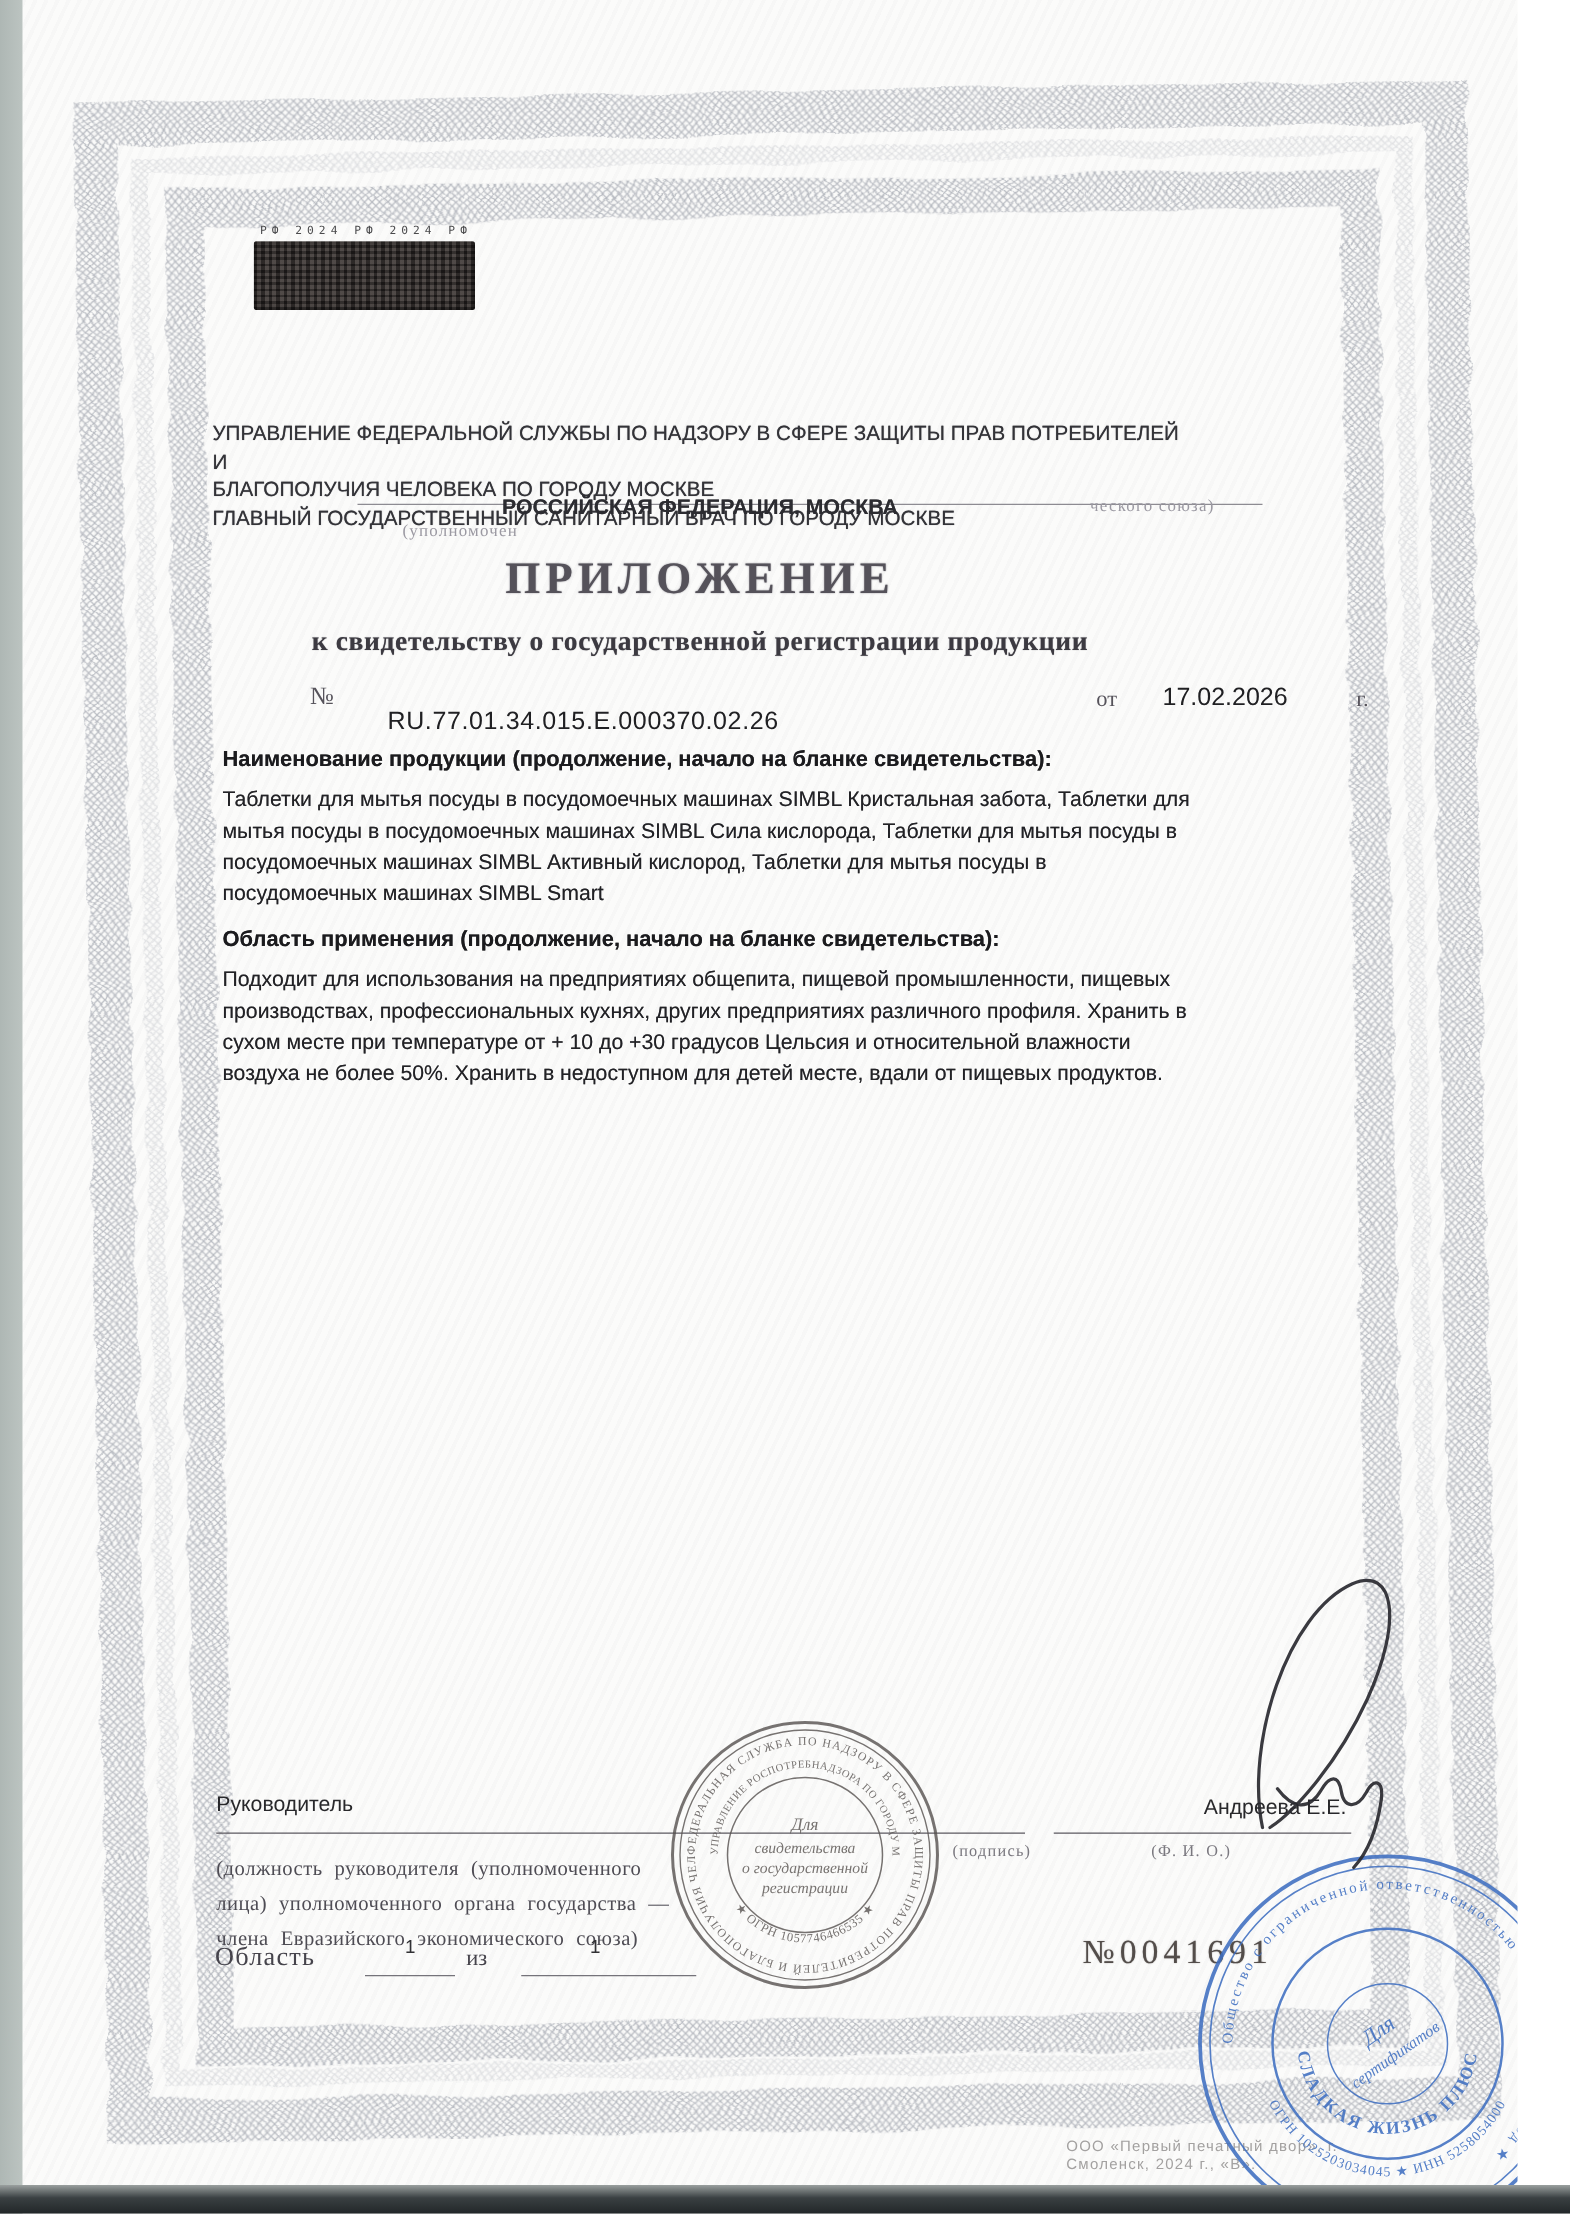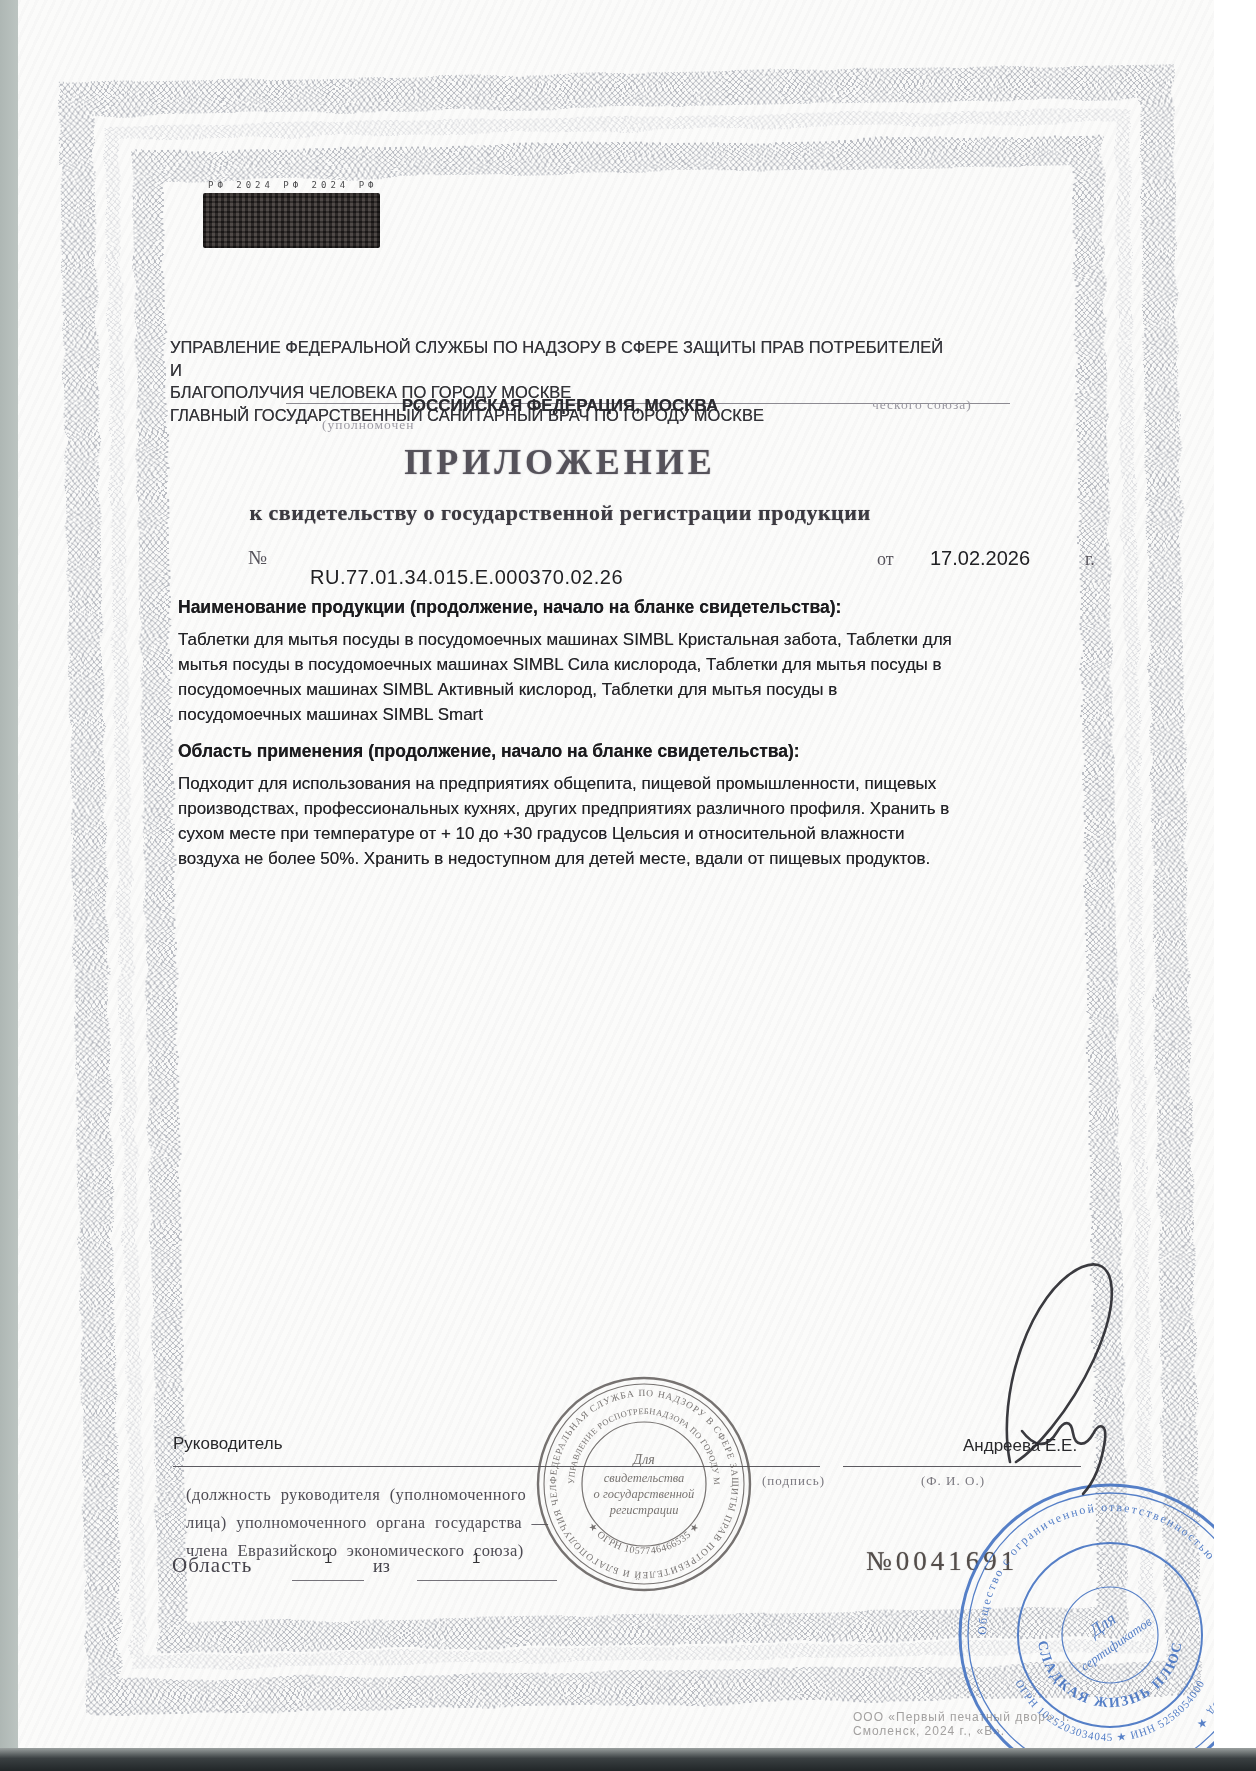--- a/index.html
+++ b/index.html
@@ -68,21 +68,21 @@
   .role-label{position:absolute;left:173px;top:1434px;z-index:2;font-size:17px;color:#28282b;}
   .sig-name{position:absolute;left:963px;top:1436px;z-index:2;font-size:17px;color:#28282b;}
   .sig-line{position:absolute;top:1466px;height:1.4px;background:#5c5a60;z-index:2;}
   #sig-line-left{left:173px;width:647px;}
   #sig-line-right{left:843px;width:238px;}
   .sig-cap{position:absolute;z-index:2;font-family:"Liberation Serif",serif;font-size:13px;
     color:#7a787f;letter-spacing:1px;}
   #cap-sign{left:762px;top:1473px;}
   #cap-fio{left:921px;top:1473px;}
   .role-caption{position:absolute;left:173px;top:1481px;z-index:2;font-family:"Liberation Serif",serif;
-    font-size:16.5px;line-height:28px;color:#4e4c54;word-spacing:5px;letter-spacing:.4px;margin-left:13px;}
+    font-size:16.5px;line-height:28px;color:#4e4c54;word-spacing:5px;letter-spacing:.4px;}
   .pc-label{position:absolute;left:172px;top:1553px;z-index:2;font-family:"Liberation Serif",serif;
     font-size:21px;letter-spacing:1px;color:#46444c;}
   .pc-num{position:absolute;top:1549px;z-index:2;font-size:15px;color:#313134;}
   #pc-cur{left:324px;} #pc-tot{left:472px;}
   .pc-of{position:absolute;left:373px;top:1556px;z-index:2;font-family:"Liberation Serif",serif;
     font-size:18px;color:#46444c;}
   .pc-line{position:absolute;top:1580px;height:1.2px;background:#75737a;z-index:2;}
   #pc-line1{left:292px;width:72px;} #pc-line2{left:417px;width:140px;}
   .blank-number{position:absolute;left:866px;top:1546px;z-index:2;font-family:"Liberation Serif",serif;
     font-size:27px;letter-spacing:4px;color:#534d4a;text-shadow:0 0 1px rgba(83,77,74,.6);}

